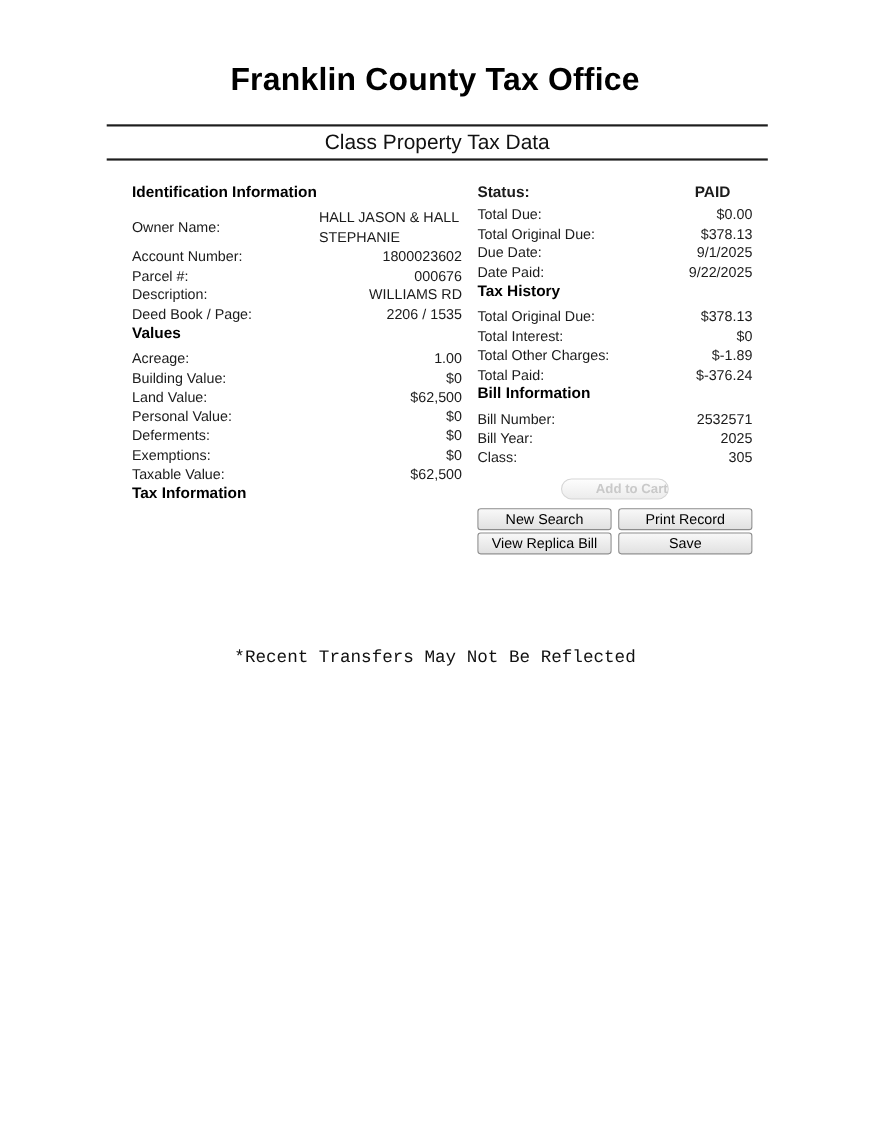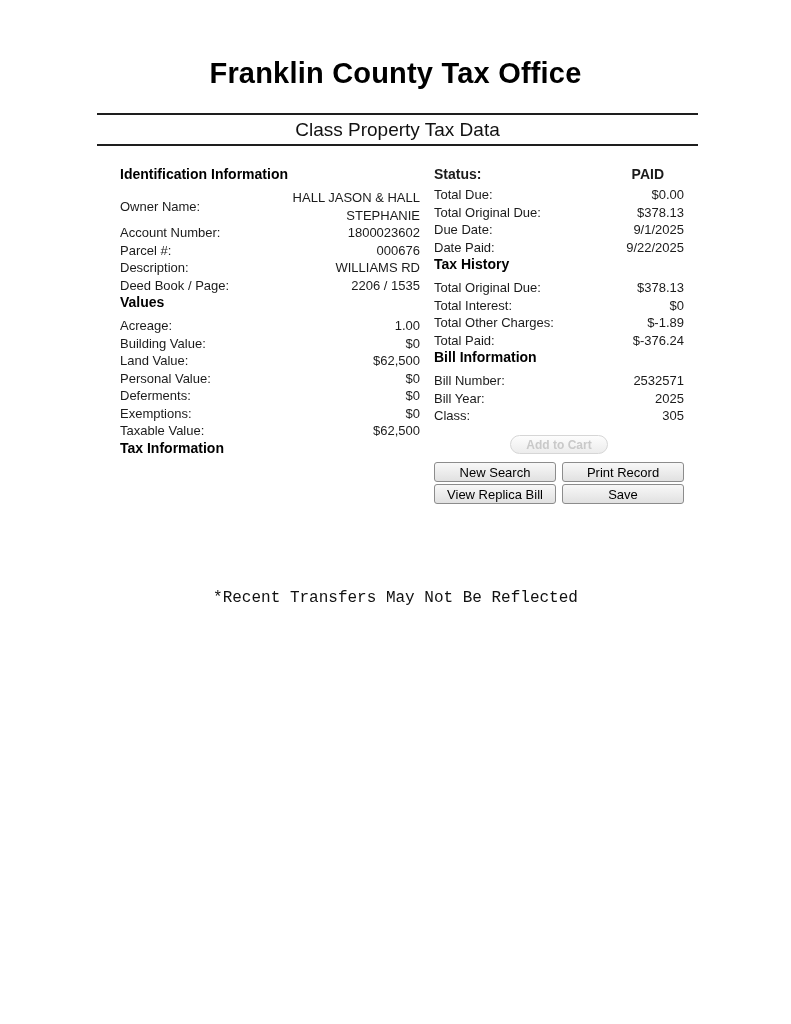--- a/index.html
+++ b/index.html
@@ -38,21 +38,21 @@
     font-size: 14px; font-weight: 700; color: #000;
     margin: 0 0 6px 0; padding: 0; line-height: 17px;
   }
   .sec-gap { margin-top: 22px; }
   .sec-gap-lg { margin-top: 25px; }
   .row {
     display: flex; justify-content: space-between;
     font-size: 13px; line-height: 17.5px; color: #1b1b1b;
   }
   .row .lbl { white-space: nowrap; text-align: center; }
-  .row .val { text-align: right; }
+  .row .val { text-align: left; }
   .row-owner { align-items: center; min-height: 35px; }
   .row-owner .val { max-width: 130px; }
   .status-row { font-weight: 700; font-size: 14px; line-height: 17px; }
   .status-row .val { padding-right: 20px; }
   .rows-after-head { margin-top: 3px; }
   
   .district-row { display: flex; align-items: center; margin-top: 2px; }
   .select-wrap { position: relative; margin-left: auto; width: 172px; height: 21px; }
   select.district {
     appearance: none; -webkit-appearance: none;
@@ -65,21 +65,21 @@
   .select-wrap .chev {
     position: absolute; right: 7px; top: 5px; pointer-events: none;
   }
   
   .cart-wrap { text-align: center; margin-top: 10px; }
   button.cart {
     font-family: "Liberation Sans", sans-serif;
     font-size: 12px; font-weight: 700; color: #c9c9c9;
     background: linear-gradient(#fdfdfd, #ececec);
     border: 1px solid #d6d6d6; border-radius: 10px;
-    height: 19px; width: 98px; padding: 0;
+    height: 19px; width: 98px; padding: 0; text-align: right;
   }
   .btn-grid {
     margin-top: 8px;
     display: grid; grid-template-columns: 1fr 1fr;
     column-gap: 6px; row-gap: 2px;
   }
   button.std {
     font-family: "Liberation Sans", sans-serif;
     font-size: 13px; color: #000;
     background: linear-gradient(#f8f8f8, #e1e1e1);

